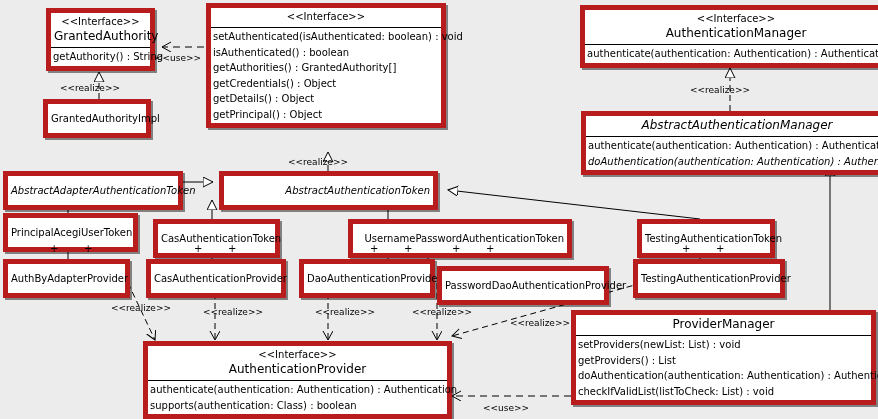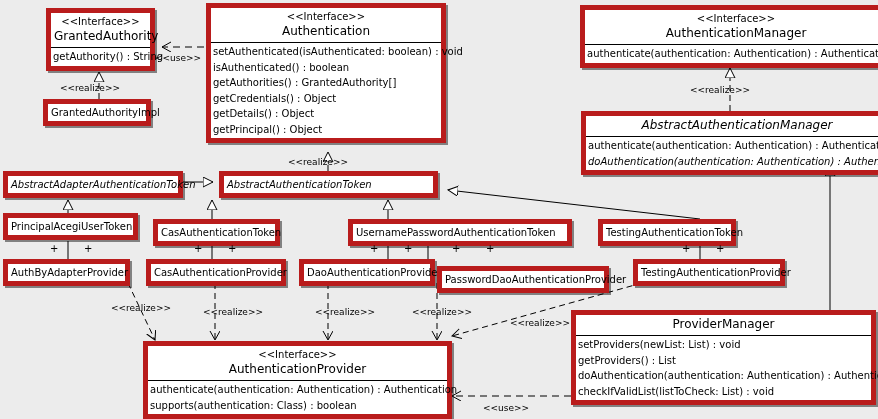--- a/index.html
+++ b/index.html
@@ -25,21 +25,21 @@
     z-index:2;
   }
   .hdr{padding:2px 3px 3px 3px;text-align:center;}
   .hdr .stereo{display:block;font-size:10px;line-height:14px;}
   .hdr .nm{display:block;font-size:12px;line-height:15px;}
   .hdr.abstract .nm{font-style:italic;}
   .sep{border-top:1px solid #000;}
   .ops{padding:1px 0 1px 2px;}
   .ops .op{display:block;white-space:nowrap;font-size:10px;line-height:15.5px;overflow:visible;}
   .ops .op.abs{font-style:italic;}
-  .simple{padding:2px 3px;text-align:left;white-space:nowrap;}
+  .simple{padding:8px 3px;text-align:right;white-space:nowrap;}
   .simple.abstract{font-style:italic;}
 
   .edgelabel{
     position:absolute;
     font-size:9px;
     line-height:10px;
     color:#000;
     white-space:nowrap;
     background:transparent;
     z-index:3;
@@ -167,21 +167,20 @@
     </div>
   </div>
 
   <div class="node" style="left:43px;top:99px;width:108px;">
     <div class="simple">GrantedAuthorityImpl</div>
   </div>
 
   <div class="node" style="left:206px;top:3px;width:240px;">
     <div class="hdr">
       <span class="stereo">&lt;&lt;Interface&gt;&gt;</span>
-      <span class="nm">Authentication</span>
     </div>
     <div class="ops sep">
       <span class="op">setAuthenticated(isAuthenticated: boolean) : void</span>
       <span class="op">isAuthenticated() : boolean</span>
       <span class="op">getAuthorities() : GrantedAuthority[]</span>
       <span class="op">getCredentials() : Object</span>
       <span class="op">getDetails() : Object</span>
       <span class="op">getPrincipal() : Object</span>
     </div>
   </div>
@@ -219,21 +218,21 @@
   </div>
 
   <div class="node" style="left:153px;top:219px;width:127px;">
     <div class="simple">CasAuthenticationToken</div>
   </div>
 
   <div class="node" style="left:348px;top:219px;width:224px;">
     <div class="simple">UsernamePasswordAuthenticationToken</div>
   </div>
 
-  <div class="node" style="left:598px;top:219px;width:138px;">
+  <div class="node" style="left:637px;top:219px;width:138px;">
     <div class="simple">TestingAuthenticationToken</div>
   </div>
 
   <div class="node" style="left:3px;top:259px;width:127px;">
     <div class="simple">AuthByAdapterProvider</div>
   </div>
 
   <div class="node" style="left:146px;top:259px;width:140px;">
     <div class="simple">CasAuthenticationProvider</div>
   </div>

